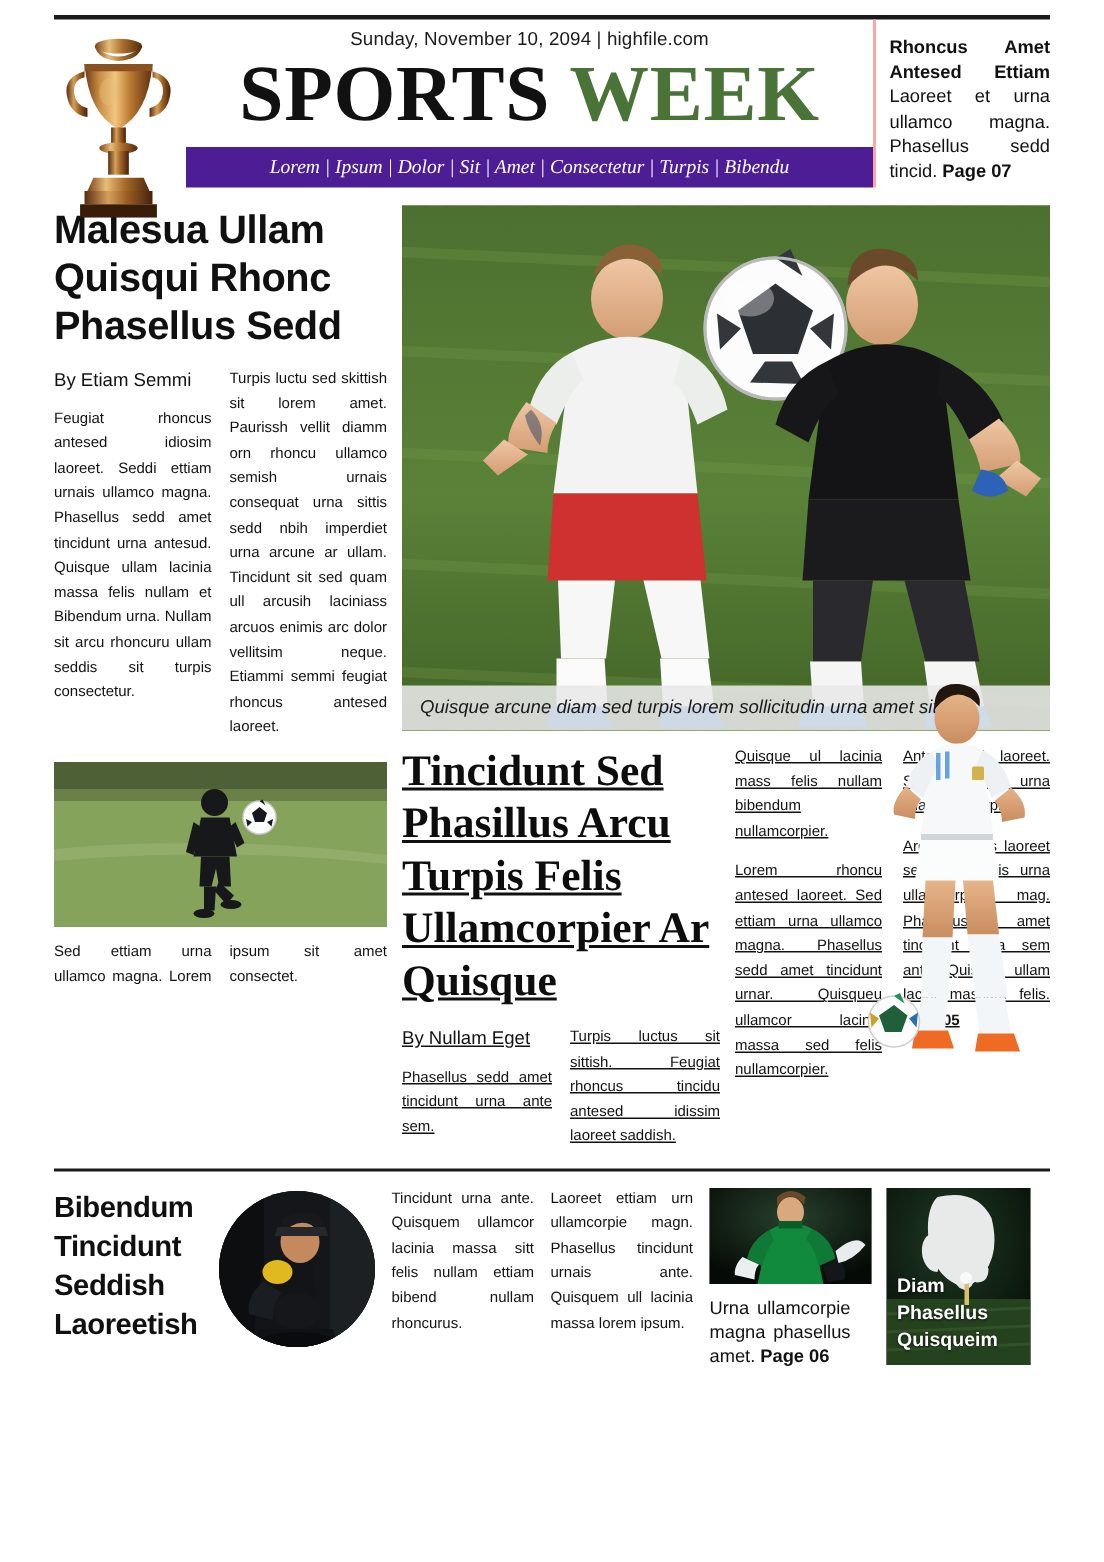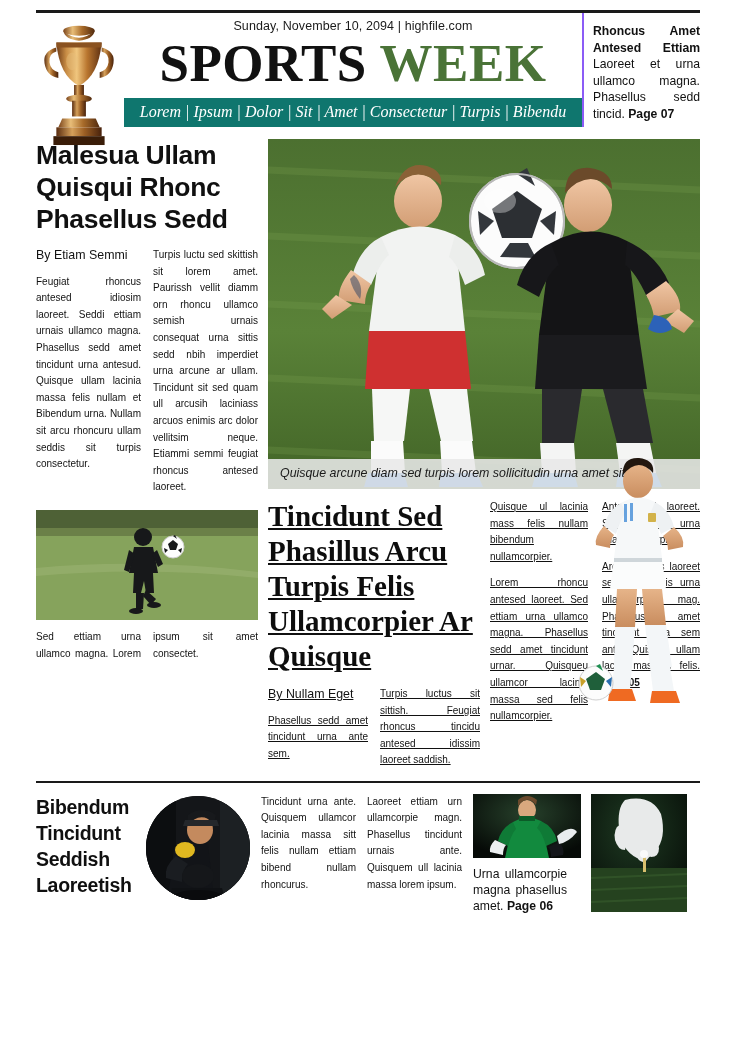--- a/index.html
+++ b/index.html
@@ -58,33 +58,33 @@
     font-family:"Liberation Serif", serif;
     font-weight:bold;
     font-size:53px;
     line-height:58px;
     letter-spacing:0.5px;
     white-space:nowrap;
   }
   .mast-title .w1{color:#111;}
   .mast-title .w2{color:#4a7337;}
   .mast-nav{
-    background:#0f766e;
+    background:#4c1d95;
     color:#fff;
     font-family:"Liberation Serif", serif;
     font-style:italic;
-    font-size:16px;
+    font-size:13px;
     text-align:center;
     padding:5px 4px 6px 4px;
     margin-top:6px;
     white-space:nowrap;
   }
   .mast-side{
     flex:0 0 118px;width:118px;
-    border-left:2px solid #8b5cf6;
+    border-left:2px solid #fca5a5;
     padding:10px 0 0 9px;
     margin-left:0;
     box-sizing:border-box;
   }
   .mast-side p{
     margin:0;
     font-size:12.2px;
     line-height:16.5px;
     text-align:justify;
     color:#111;
@@ -600,17 +600,18 @@
         </g>
         <g fill="#e8eaea">
           <path d="M34 6 q26 -6 36 14 q6 24 -6 38 q-8 10 -18 6 q-16 -8 -18 -30 q-2 -20 6 -28 z"></path>
           <path d="M46 52 q8 -4 12 4 q2 10 -6 12 q-9 -2 -6 -16 z"></path>
           <path d="M58 48 q8 -2 10 6 q0 9 -8 9 q-7 -3 -2 -15 z"></path>
           <path d="M30 30 q-8 4 -6 16 q3 10 10 10 q4 -14 -4 -26 z"></path>
         </g>
         <rect x="52" y="62" width="3" height="16" fill="#d8bf6e"></rect>
         <circle cx="53" cy="60" r="4" fill="#fafafa"></circle>
       </svg>
+      <div class="overlay-text">Diam Phasellus Quisqueim</div>
     </div>
 
   </div>
 
 </div>
 
 </body></html>

